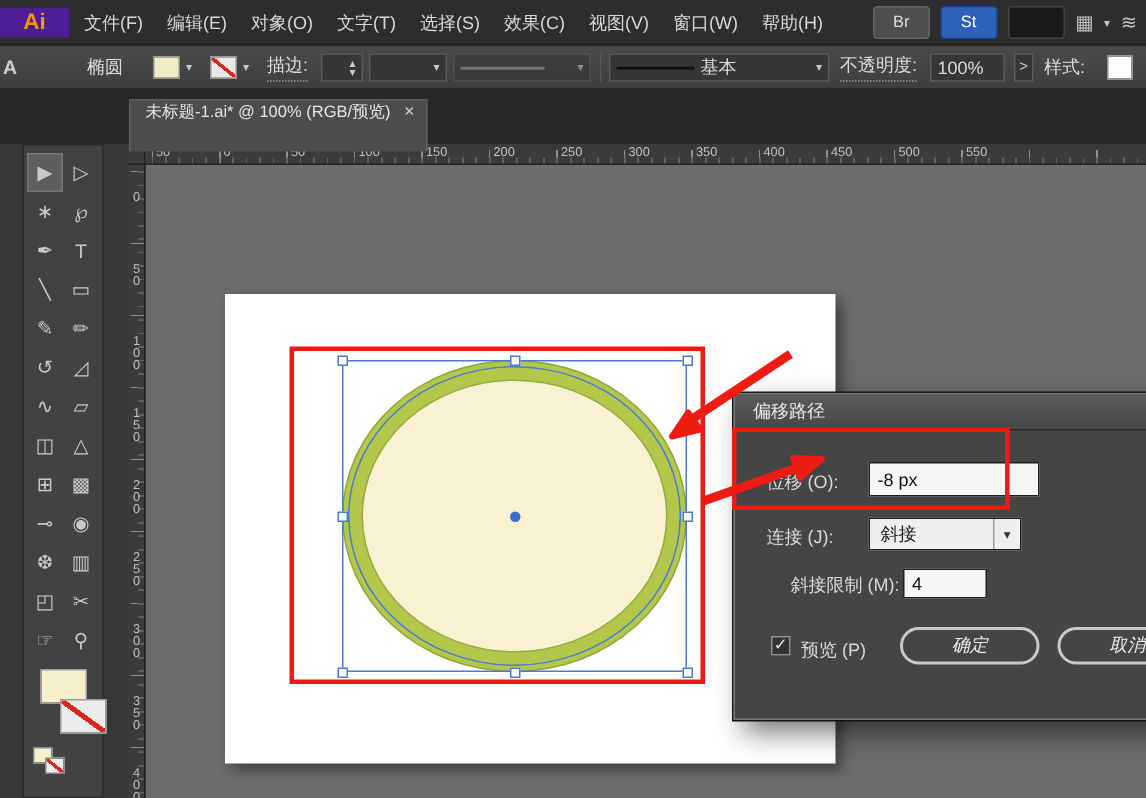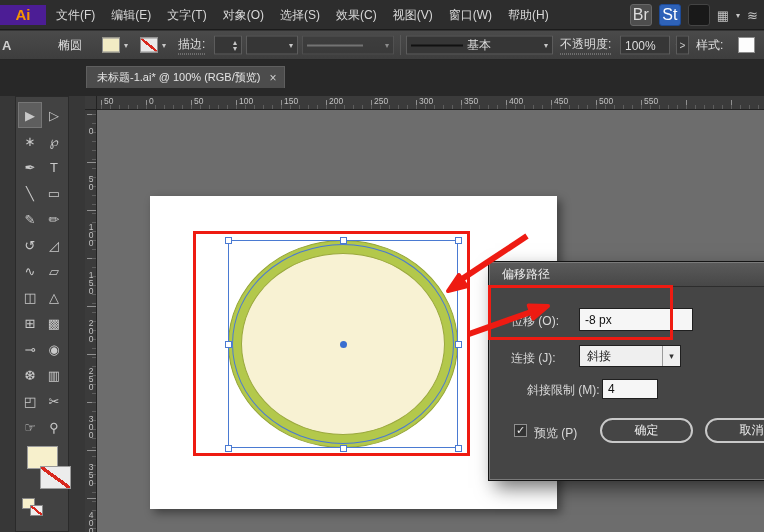--- a/index.html
+++ b/index.html
@@ -8,21 +8,21 @@
   #app *{box-sizing:border-box;}
 
   
   .menubar{position:absolute;left:0;top:0;width:764px;height:30px;background:#2d2d2d;
            border-bottom:1px solid #1b1b1b;display:flex;align-items:center;z-index:60;}
   .ai-logo{width:46px;height:20px;background:#4c1d95;color:#f79500;font-weight:bold;
            font-size:15px;display:flex;align-items:center;justify-content:center;}
   .menu-items{display:flex;margin-left:2px;}
   .menu-item{color:#d8d8d8;font-size:12px;line-height:30px;padding:0 8px;white-space:nowrap;}
   .mb-right{position:absolute;right:6px;top:4px;display:flex;gap:7px;align-items:center;}
-  .badge{width:22px;height:22px;border-radius:3px;font-size:16px;display:flex;
+  .badge{width:38px;height:22px;border-radius:3px;font-size:11px;display:flex;
          align-items:center;justify-content:center;}
   .badge.br{background:#4e4e4e;color:#ddd;border:1px solid #666;}
   .badge.st{background:#2e62b8;color:#fff;border:1px solid #1d4a96;}
   .badge.dk{background:#191919;border:1px solid #444;}
   .mb-ic{color:#c2c2c2;font-size:13px;}
 
   
   .ctrl{position:absolute;left:0;top:31px;width:764px;height:29px;
         background:linear-gradient(#4a4a4a,#3e3e3e);border-bottom:1px solid #262626;
         font-size:12px;color:#ddd;z-index:60;}
@@ -35,23 +35,23 @@
   .dd .caret{margin-left:auto;}
   .dotted{border-bottom:1px dotted #9a9a9a;padding-bottom:1px;}
   .vsep{width:1px;height:20px;background:#2b2b2b;border-right:1px solid #585858;}
   .brushline{width:52px;height:2px;background:#111;}
   .morebtn{width:13px;height:19px;background:#363636;border:1px solid #5c5c5c;color:#ccc;
            display:flex;align-items:center;justify-content:center;font-size:10px;}
   .stylesw{width:17px;height:16px;background:#fdfdfd;border:1px solid #8d8d8d;}
 
   
   .tabbar{position:absolute;left:0;top:60px;width:764px;height:36px;background:#282828;z-index:55;}
-  .doctab{position:absolute;left:86px;top:6px;height:22px;padding:0 8px 0 10px;background:#4c4c4c;
+  .doctab{position:absolute;left:86px;top:6px;height:35px;padding:0 8px 0 10px;background:#4c4c4c;
           border:1px solid #5f5f5f;border-bottom:none;color:#e4e4e4;font-size:11px;
-          display:flex;align-items:center;gap:9px;}
+          display:flex;gap:9px;}
   .doctab .close{color:#cfcfcf;font-size:12px;}
 
   
   .dock{position:absolute;left:0;top:96px;width:85px;height:436px;background:#373737;z-index:50;}
   .collapse{position:absolute;left:6px;top:-21px;color:#bbb;font-size:11px;}
   .toolpanel{position:absolute;left:15px;top:0px;width:54px;height:436px;background:#424242;
              border:1px solid #2a2a2a;}
   .tools-grid{position:absolute;left:18px;top:6px;width:48px;display:grid;
               grid-template-columns:24px 24px;grid-auto-rows:26px;}
   .tool{width:24px;height:26px;color:#c9c9c9;font-size:13px;display:flex;align-items:center;
@@ -116,36 +116,36 @@
              font-size:12px;padding:0 5px;font-family:"Liberation Sans","DejaVu Sans",sans-serif;}
   .offset-input{left:89px;top:45px;width:114px;height:23px;}
   .miter-input{left:112px;top:116px;width:56px;height:20px;}
   .dlg-select{position:absolute;left:89px;top:82px;width:102px;height:22px;background:#efefef;
               border:1px solid #1f1f1f;color:#1a1a1a;display:flex;align-items:center;padding-left:7px;}
   .dlg-select .sel-caret{margin-left:auto;width:18px;height:100%;border-left:1px solid #9a9a9a;
               display:flex;align-items:center;justify-content:center;color:#333;font-size:9px;}
   .checkbox{position:absolute;left:24px;top:161px;width:13px;height:13px;background:#333;
             border:1px solid #909090;color:#e8e8e8;font-size:11px;line-height:11px;text-align:center;}
   .btn{position:absolute;height:25px;border:2px solid #c9c9c9;border-radius:13px;background:#454545;
-       color:#ececec;display:flex;align-items:center;justify-content:center;}
+       color:#ececec;display:flex;align-items:center;justify-content:center;font-style:italic;}
   .btn-ok{left:110px;top:155px;width:93px;}
   .btn-cancel{left:215px;top:155px;width:93px;}
 </style>
 </head>
 <body>
 
 <div id="app">
 
   <div class="menubar">
     <div class="ai-logo">Ai</div>
     <div class="menu-items">
         <span class="menu-item">文件(F)</span>
         <span class="menu-item">编辑(E)</span>
+        <span class="menu-item">对象(O)</span>
         <span class="menu-item">文字(T)</span>
-        <span class="menu-item">对象(O)</span>
         <span class="menu-item">选择(S)</span>
         <span class="menu-item">效果(C)</span>
         <span class="menu-item">视图(V)</span>
         <span class="menu-item">窗口(W)</span>
         <span class="menu-item">帮助(H)</span>
       </div>
     <div class="mb-right">
       <div class="badge br">Br</div>
       <div class="badge st">St</div>
       <div class="badge dk"></div>

